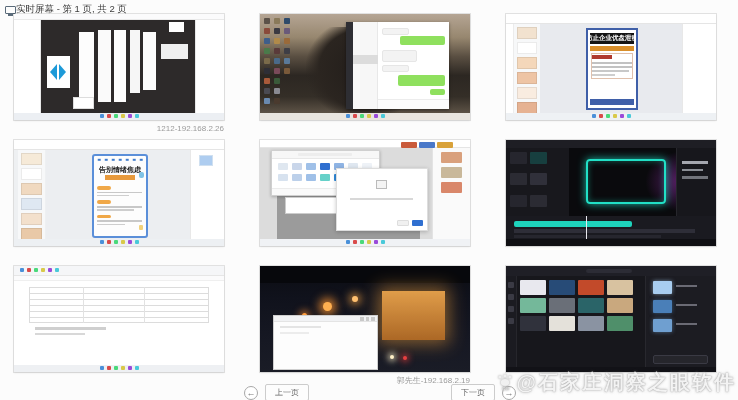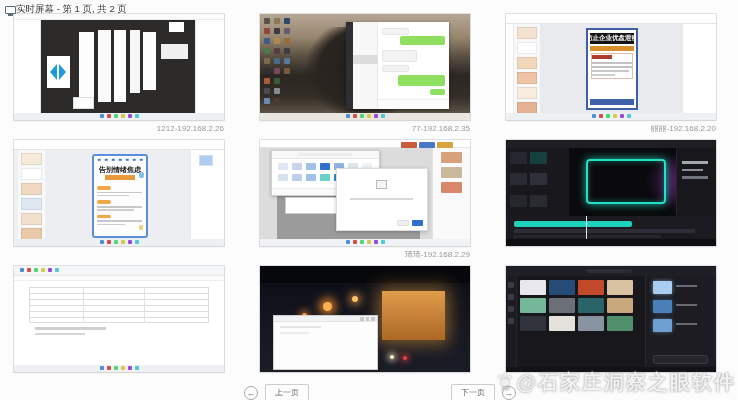--- a/index.html
+++ b/index.html
@@ -146,21 +146,20 @@
           <div class="dots">
             <div class="tile" style="background: rgb(74, 144, 217);"></div>
             <div class="tile" style="background: rgb(217, 74, 74);"></div>
             <div class="tile" style="background: rgb(74, 217, 122);"></div>
             <div class="tile" style="background: rgb(217, 201, 74);"></div>
             <div class="tile" style="background: rgb(154, 74, 217);"></div>
             <div class="tile" style="background: rgb(74, 201, 217);"></div>
           </div>
         </div>
     </div>
-    <div class="tlabel">77-192.168.2.35</div>
   </div>
 
   <div class="cell" style="left:506px;top:14px">
     <div class="thumb">
       <div class="abs" style="inset:0;background:#eef0f3"></div>
       <div class="abs" style="left:0;right:0;top:0;height:9%;background:#fff;border-bottom:1px solid #e5e5e5"></div>
       <div class="abs" style="left:0;top:9%;bottom:7%;width:4%;background:#fff;border-right:1px solid #ececec"></div>
       <div class="abs cards-col" style="left:4%;top:9%;bottom:7%;width:12%;background:#f7f8f9">
           <div class="tile" style="background: rgb(242, 226, 207);"></div>
           <div class="tile" style="background: rgb(255, 255, 255);"></div>
@@ -186,21 +185,20 @@
           <div class="dots">
             <div class="tile" style="background: rgb(74, 144, 217);"></div>
             <div class="tile" style="background: rgb(217, 74, 74);"></div>
             <div class="tile" style="background: rgb(74, 217, 122);"></div>
             <div class="tile" style="background: rgb(217, 201, 74);"></div>
             <div class="tile" style="background: rgb(154, 74, 217);"></div>
             <div class="tile" style="background: rgb(74, 201, 217);"></div>
           </div>
         </div>
     </div>
-    <div class="tlabel">丽丽-192.168.2.20</div>
   </div>
 
   <div class="cell" style="left:14px;top:140px">
     <div class="thumb">
       <div class="abs" style="inset:0;background:#eef0f2"></div>
       <div class="abs" style="left:0;right:0;top:0;height:9%;background:#fff;border-bottom:1px solid #e5e5e5"></div>
       <div class="abs cards-col" style="left:2%;top:9%;bottom:7%;width:13%;background:#f7f8f9">
           <div class="tile" style="background: rgb(246, 234, 216);"></div>
           <div class="tile" style="background: rgb(255, 255, 255);"></div>
           <div class="tile" style="background: rgb(240, 217, 192);"></div>
@@ -287,21 +285,20 @@
           <div class="dots">
             <div class="tile" style="background: rgb(74, 144, 217);"></div>
             <div class="tile" style="background: rgb(217, 74, 74);"></div>
             <div class="tile" style="background: rgb(74, 217, 122);"></div>
             <div class="tile" style="background: rgb(217, 201, 74);"></div>
             <div class="tile" style="background: rgb(154, 74, 217);"></div>
             <div class="tile" style="background: rgb(74, 201, 217);"></div>
           </div>
         </div>
     </div>
-    <div class="tlabel">琦琦-192.168.2.29</div>
   </div>
 
   <div class="cell" style="left:506px;top:140px">
     <div class="thumb">
       <div class="abs" style="inset:0;background:#131317"></div>
       <div class="abs" style="left:0;right:0;top:0;height:8%;background:#1e1e24"></div>
       <div class="abs mediagrid" style="left:0;top:8%;width:30%;height:64%;background:#18181d">
           <div class="tile" style="background: rgb(38, 38, 46);"></div>
           <div class="tile" style="background: rgb(23, 63, 63);"></div>
           <div class="tile" style="background: rgb(43, 43, 51);"></div>
@@ -372,20 +369,21 @@
         <div class="abs" style="left:0;right:0;top:0;height:12%;background:#f1f2f4;border-bottom:1px solid #e4e4e4"></div>
         <div class="abs" style="right:2%;top:3%;width:14%;height:6%;display:flex;gap:2px">
             <span style="flex:1;background:#c9c9c9"></span>
             <span style="flex:1;background:#c9c9c9"></span>
             <span style="flex:1;background:#c9c9c9"></span>
           </div>
         <div class="abs" style="left:6%;top:20%;width:40%;height:4%;background:#e4e4e4"></div>
         <div class="abs" style="left:6%;top:30%;width:28%;height:4%;background:#ececec"></div>
       </div>
     </div>
+    <div class="tlabel">郭先生-192.168.2.19</div>
   </div>
 
   <div class="cell" style="left:506px;top:266px">
     <div class="thumb">
       <div class="abs" style="inset:0;background:#17171c"></div>
       <div class="abs" style="left:0;right:0;top:0;height:9%;background:#1f1f26"></div>
       <div class="abs" style="left:38%;top:2.5%;width:22%;height:4.5%;background:#2c2c35;border-radius:2px"></div>
       <div class="abs navdots" style="left:0;top:9%;bottom:0;width:5%;background:#1b1b21;border-right:1px solid #26262c">
           <div class="tile" style="background: rgb(58, 58, 68);"></div>
           <div class="tile" style="background: rgb(58, 58, 68);"></div>

